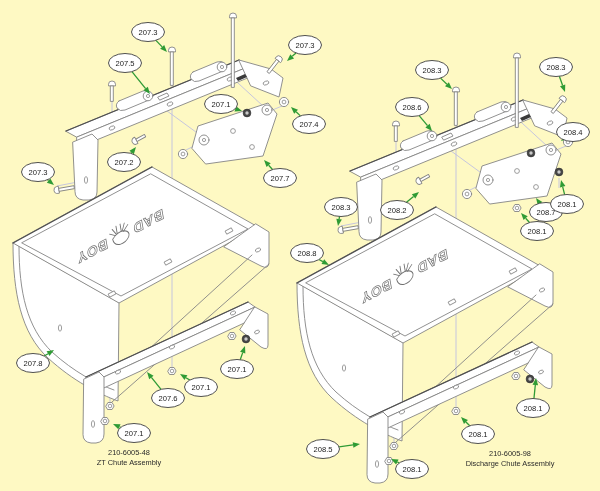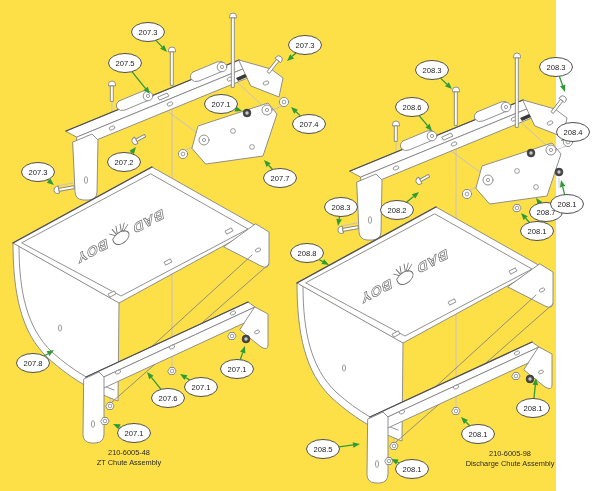--- a/index.html
+++ b/index.html
@@ -1,17 +1,17 @@
 <!DOCTYPE html>
 <html style="--arrow: #2f9b35; --leader: #b7b9e4; --line: #858585; --line_dark: #4f4f4f; --bubble_stroke: #3c3c3c; --text: #1a1a1a; --logo: #6f6f6f;"><head>
 <meta charset="utf-8">
 <style>
   html,body{margin:0;padding:0;background:#ffffff;}
   body{width:600px;height:491px;overflow:hidden;font-family:"Liberation Sans",sans-serif;}
-  #stage{position:relative;width:556px;height:491px;background:#fde047;text-decoration:underline;}
+  #stage{position:relative;width:600px;height:491px;background:#fef9c3;text-decoration:underline;}
   svg{position:absolute;left:0;top:0;}
   .art{stroke:var(--line,#858585);stroke-width:0.9;fill:#ffffff;stroke-linejoin:round;stroke-linecap:round;}
   .art-open{stroke:var(--line,#858585);stroke-width:0.9;fill:none;stroke-linejoin:round;stroke-linecap:round;}
   .art-dark{stroke:var(--line_dark,#4f4f4f);stroke-width:1.3;fill:none;stroke-linecap:round;}
   .hole{stroke:var(--line,#858585);stroke-width:0.8;fill:#ffffff;}
   .leader{stroke:var(--leader,#b7b9e4);stroke-width:0.8;fill:none;}
   .callout-text{font:7.6px "Liberation Sans",sans-serif;fill:var(--text,#1a1a1a);}
   .caption{font:7.4px "Liberation Sans",sans-serif;fill:#2b2b2b;text-anchor:middle;}
   .logo-text{font:bold 13px "Liberation Sans",sans-serif;fill:#ffffff;stroke:var(--logo,#6f6f6f);stroke-width:0.65;letter-spacing:0.5px;}
   .deer{stroke:var(--logo,#6f6f6f);stroke-width:0.8;fill:none;stroke-linecap:round;}

